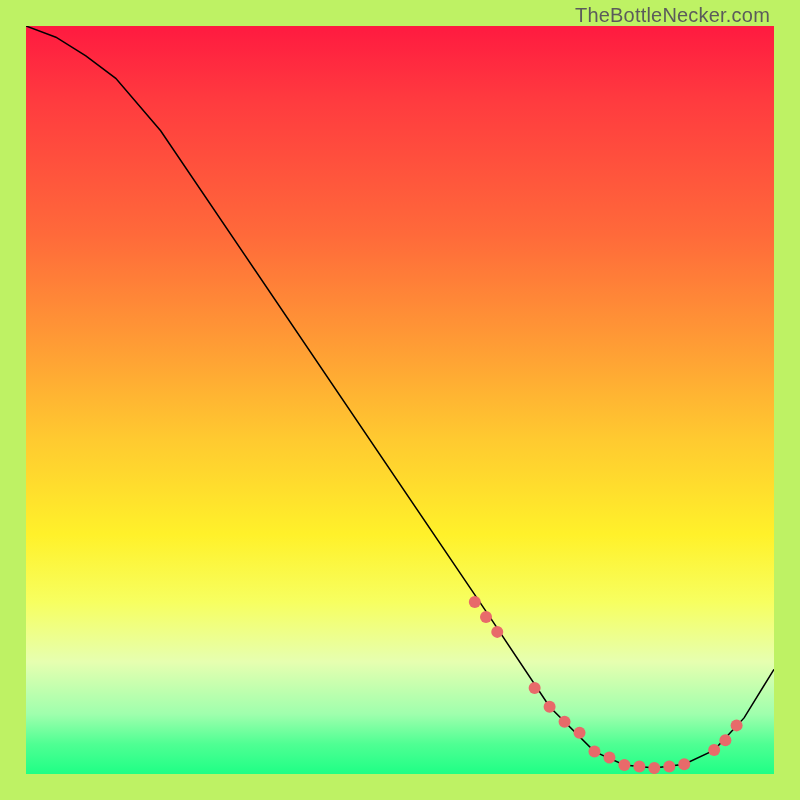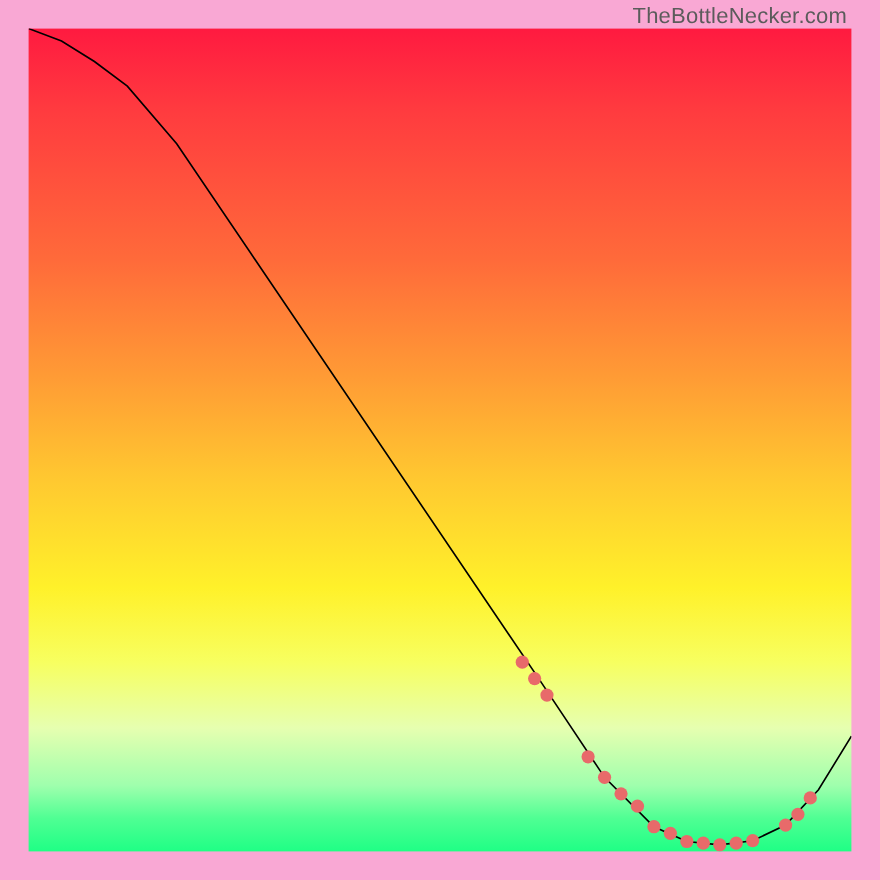--- a/index.html
+++ b/index.html
@@ -8,21 +8,21 @@
     width: 800px;
     height: 800px;
     background: #000;
     overflow: hidden;
     font-family: Arial, Helvetica, sans-serif;
   }
   .stage {
     position: relative;
     width: 800px;
     height: 800px;
-    background: #f9a8d4;
+    background: #bef264;
   }
   .plot {
     position: absolute;
     left: 26px;
     top: 26px;
     width: 748px;
     height: 748px;
     
     background: linear-gradient(
       to bottom,

